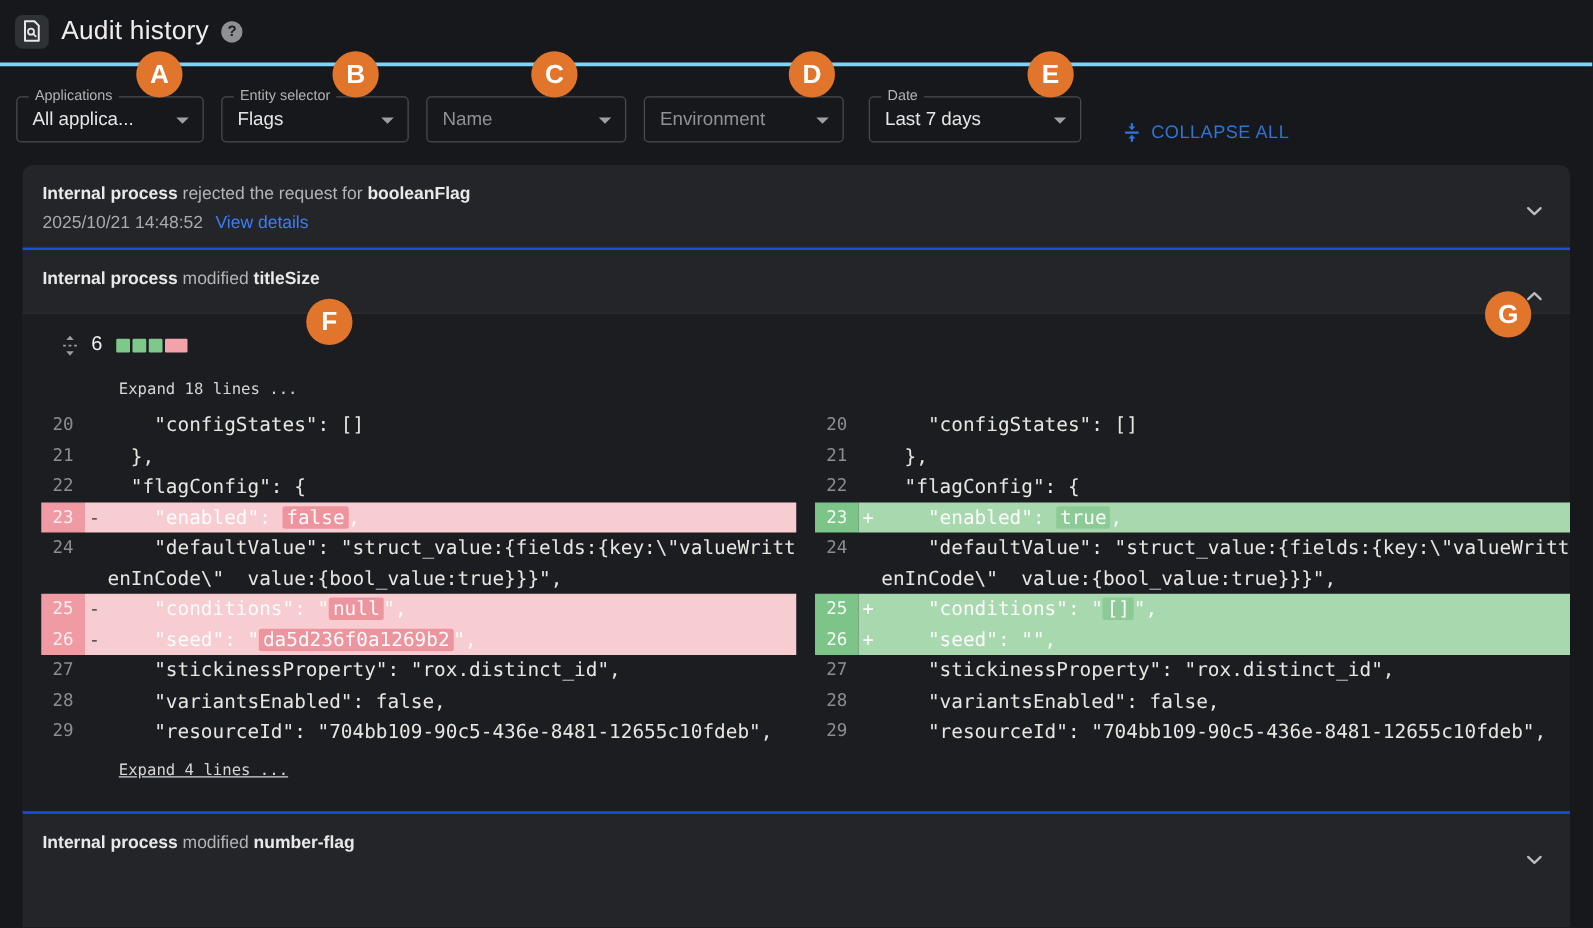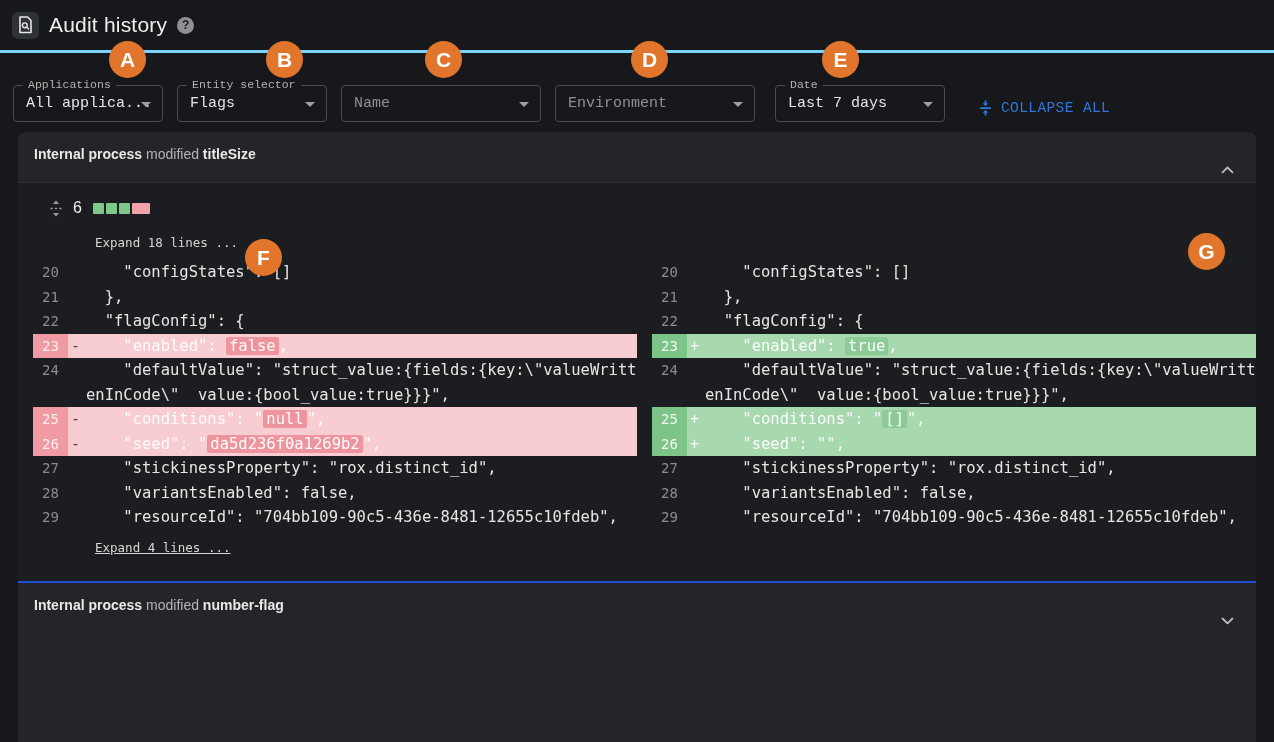--- a/index.html
+++ b/index.html
@@ -16,27 +16,27 @@
     background:var(--page-bg);
     font-family:"Liberation Sans",sans-serif;
     -webkit-font-smoothing:antialiased;
   }
   
   .topbar{height:53px;display:flex;align-items:center;padding-left:12px;border-bottom:3px solid #7dd3fc;}
   .icon-box{width:27px;height:27px;border-radius:6px;background:#2e3136;display:flex;align-items:center;justify-content:center;margin-right:10px;flex:none;}
   .page-title{font-size:21px;color:#eeeeef;font-weight:500;letter-spacing:.2px;}
   .help-badge{width:17px;height:17px;border-radius:50%;background:#8e9093;color:#1b1c1e;font-size:12px;font-weight:700;display:flex;align-items:center;justify-content:center;margin-left:10px;}
   
-  .filterbar{display:flex;align-items:center;padding:26px 0 4px 13px;height:79px;font-family:Liberation Mono, monospace;}
+  .filterbar{display:flex;align-items:flex-end;padding:26px 0 18px 13px;height:79px;}
   .select{position:relative;height:37px;border:1px solid #494b4e;border-radius:4px;display:flex;align-items:center;padding:0 30px 0 12px;margin-right:14px;flex:none;}
   .select .lbl{position:absolute;top:-8px;left:9px;font-size:11.5px;color:#b2b3b5;background:var(--page-bg);padding:0 5px;line-height:14px;}
   .select .val{font-size:15px;color:#e6e6e8;white-space:nowrap;}
   .select .val.ph{color:#8f9194;}
   .select .arrow{position:absolute;right:11px;top:16px;width:0;height:0;border-left:5px solid transparent;border-right:5px solid transparent;border-top:5px solid #9da0a3;}
-  .w150{width:150px}.w172{width:200px}.w170{width:170px}
+  .w150{width:150px}.w172{width:160px}.w170{width:170px}
   .date-sel{margin-left:6px;}
   .collapse-btn{display:flex;align-items:center;gap:8px;margin:9px 0 0 19px;color:var(--accent-blue);font-size:14.5px;font-weight:500;letter-spacing:.4px;cursor:pointer;white-space:nowrap;}
   
   .card{position:absolute;left:18px;right:18px;top:132px;bottom:0;background:var(--card-bg);border-radius:8px 8px 0 0;overflow:hidden;}
   .entry{padding:14px 16px 13px;position:relative;}
   .entry + .entry, .entry.bordered{border-top:2px solid #1d4ed8;}
   .entry .l1{font-size:14px;color:#b3b4b6;margin-bottom:7px;}
   .entry .l1 .strong{color:#e9e9ea;font-weight:700;}
   .entry .l2{font-size:14px;color:#a9aaac;}
   .entry .link{color:var(--link-blue);margin-left:6px;cursor:pointer;}
@@ -119,20 +119,36 @@
       <rect x="2" y="7.2" width="11" height="1.7" rx="0.5"></rect>
       <path d="M6.6 0.6 h1.8 v2.6 h1.9 L7.5 6.2 4.7 3.2 h1.9 Z"></path>
       <path d="M6.6 15.4 h1.8 v-2.6 h1.9 L7.5 9.8 4.7 12.8 h1.9 Z"></path>
     </svg>
     <span>COLLAPSE ALL</span>
   </div>
 </div>
 
 <div class="card">
 
+  <div class="entry">
+    <div class="l1">
+      <span class="strong">Internal process</span>
+      <span>rejected the request for</span>
+      <span class="strong">booleanFlag</span>
+    </div>
+    <div class="l2">
+      <span>2025/10/21 14:48:52</span>
+      <span class="link">View details</span>
+    </div>
+    <span class="chev">
+      <svg width="13" height="8" viewBox="0 0 13 8" fill="none">
+          <path d="M1.5 1.5 L6.5 6.3 L11.5 1.5" stroke="#bcbdbf" stroke-width="1.8" stroke-linecap="round" stroke-linejoin="round"></path>
+        </svg>
+    </span>
+  </div>
 
   <div class="entry">
     <div class="l1">
       <span class="strong">Internal process</span>
       <span>modified</span>
       <span class="strong">titleSize</span>
     </div>
     <span class="chev">
       <svg width="13" height="8" viewBox="0 0 13 8" fill="none">
           <path d="M1.5 6.3 L6.5 1.5 L11.5 6.3" stroke="#bcbdbf" stroke-width="1.8" stroke-linecap="round" stroke-linejoin="round"></path>

